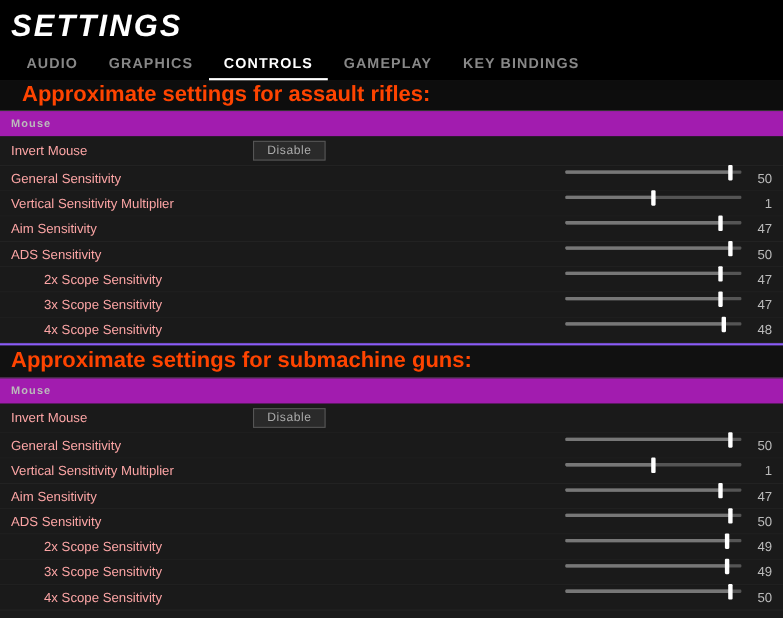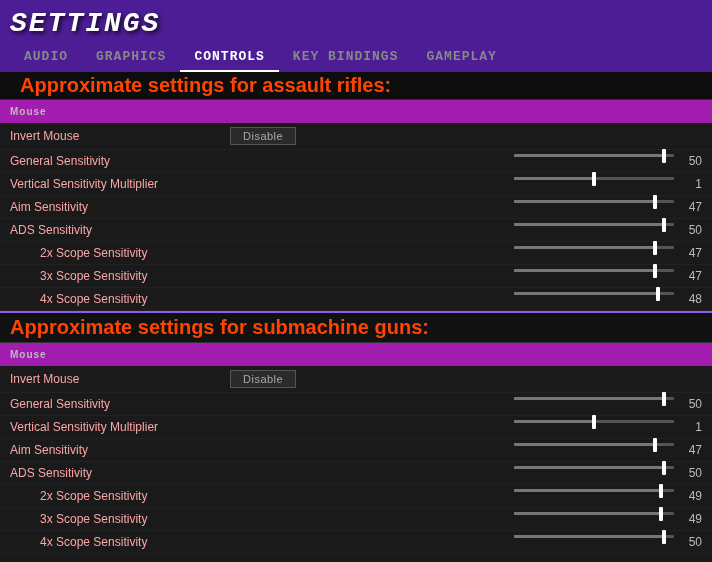--- a/index.html
+++ b/index.html
@@ -7,23 +7,22 @@
     body {
       width: 712px;
       height: 562px;
       background-color: #1a1a1a;
       font-family: 'Arial', sans-serif;
       color: #c8c8c8;
       overflow: hidden;
     }
 
     .header {
-      background-color: #4c1d95;
+      background-color: #000000;
       padding: 8px 10px 0 10px;
-      font-family: Liberation Mono, monospace;
     }
 
     .title {
       font-size: 28px;
       font-weight: bold;
       color: #ffffff;
       letter-spacing: 2px;
       font-style: italic;
       text-shadow: 2px 2px 4px rgba(0,0,0,0.8);
     }
@@ -158,22 +157,22 @@
 </head>
 <body>
 
 <div>
   <div class="header">
     <div class="title">SETTINGS</div>
     <div class="nav-tabs">
       <div class="nav-tab">AUDIO</div>
       <div class="nav-tab">GRAPHICS</div>
       <div class="nav-tab active">CONTROLS</div>
+      <div class="nav-tab">GAMEPLAY</div>
       <div class="nav-tab">KEY BINDINGS</div>
-      <div class="nav-tab">GAMEPLAY</div>
     </div>
   </div>
 </div>
 
 <div class="content">
 
   <div class="annotation">Approximate settings for assault rifles:</div>
 
   <div class="section-header top-level">Mouse</div>
 

